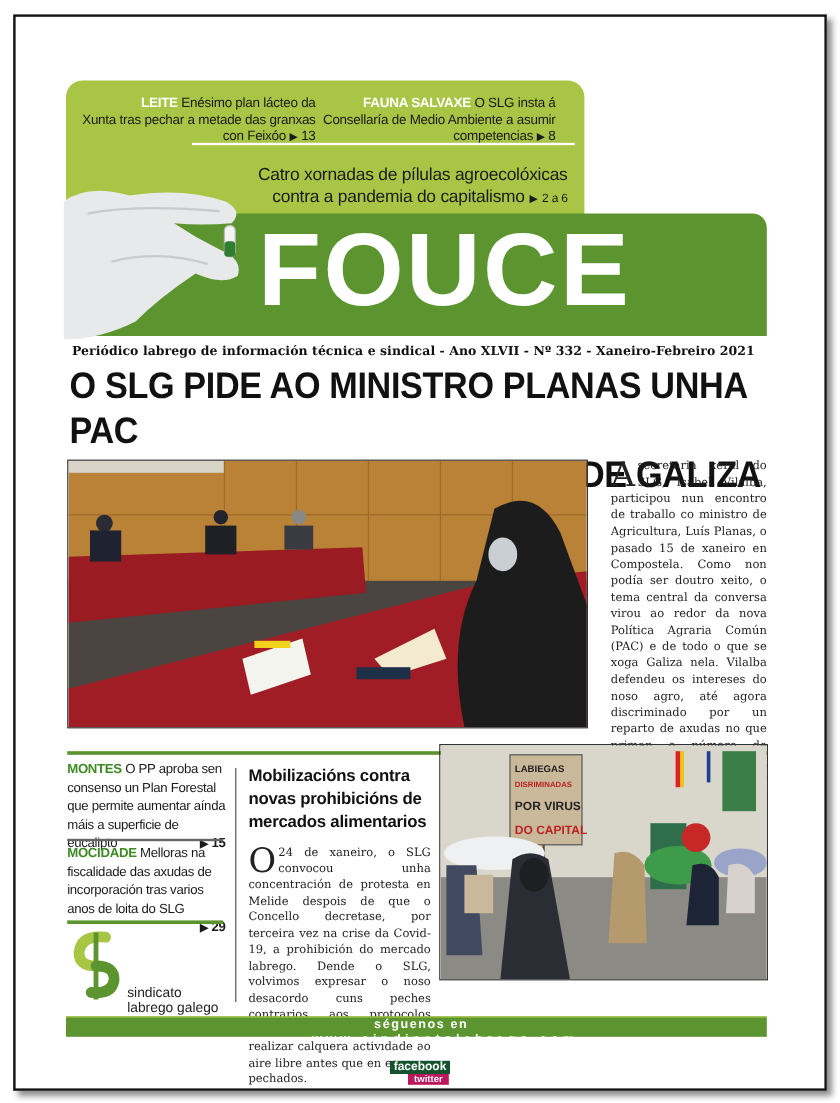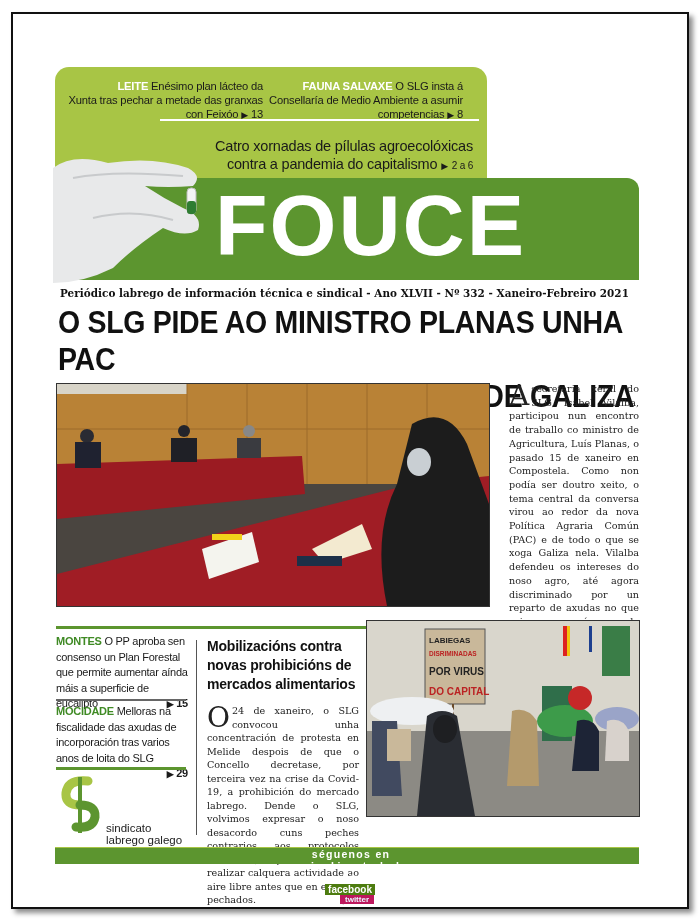--- a/index.html
+++ b/index.html
@@ -37,21 +37,21 @@
   .slg-text { position:absolute; left:50px; top:14px; font-family:"Liberation Sans", sans-serif; color:#222;margin-top:33px; }
   .slg-text .l1 { font-size:11.5px; line-height:12px; }
   .slg-text .l2 { font-size:7px; line-height:11px; color:#333; }
   
   .mid-title { left:207px; top:637px; width:155px; font-family:"Liberation Sans", sans-serif; font-weight:bold; font-size:14px; line-height:19px; color:#111; letter-spacing:-0.2px; }
   .mid-body { left:207px; top:704px; width:152px; font-family:"DejaVu Serif", serif; font-size:9.6px; line-height:13.5px; color:#222; text-align:justify; }
   .photo2 { left:366px; top:620px; width:272px; height:195px; overflow:hidden; border:1px solid #333; }
   
   .footer { left:55px; top:847px; width:584px; height:16px; background:#5c952f; border-top:1.5px solid #a8c545; display:flex; align-items:center; font-family:"Liberation Sans", sans-serif; font-weight:bold; font-size:10.5px; color:#fff; letter-spacing:1.3px;flex-direction:column; }
   .footer span { white-space:nowrap; }
-  .fb { background:#4d7c0f; color:#fff; padding:0 3px; letter-spacing:0; font-size:10px; }
+  .fb { background:#14532d; color:#fff; padding:0 3px; letter-spacing:0; font-size:10px; }
   .tw { background:#be185d; color:#eaf6ff; padding:0 5px; letter-spacing:0; font-size:8px; margin-left:20px; }
 </style>
 </head>
 <body>
 
 <div class="page"></div>
 
 <div class="abs teaser">
   <div class="t-item" style="left:10px; width:198px;">
     <span class="kw">LEITE</span>

